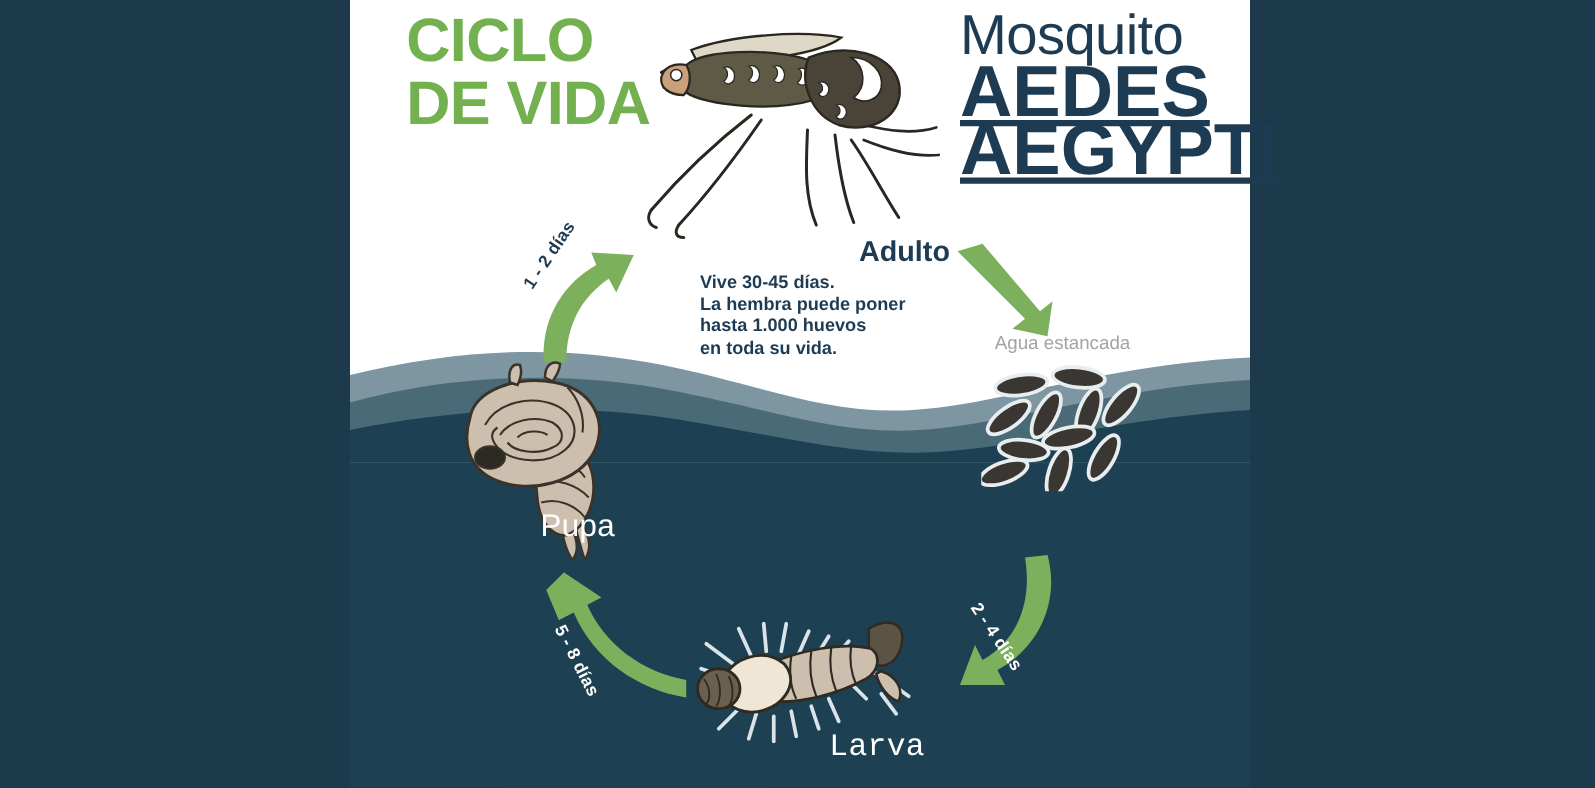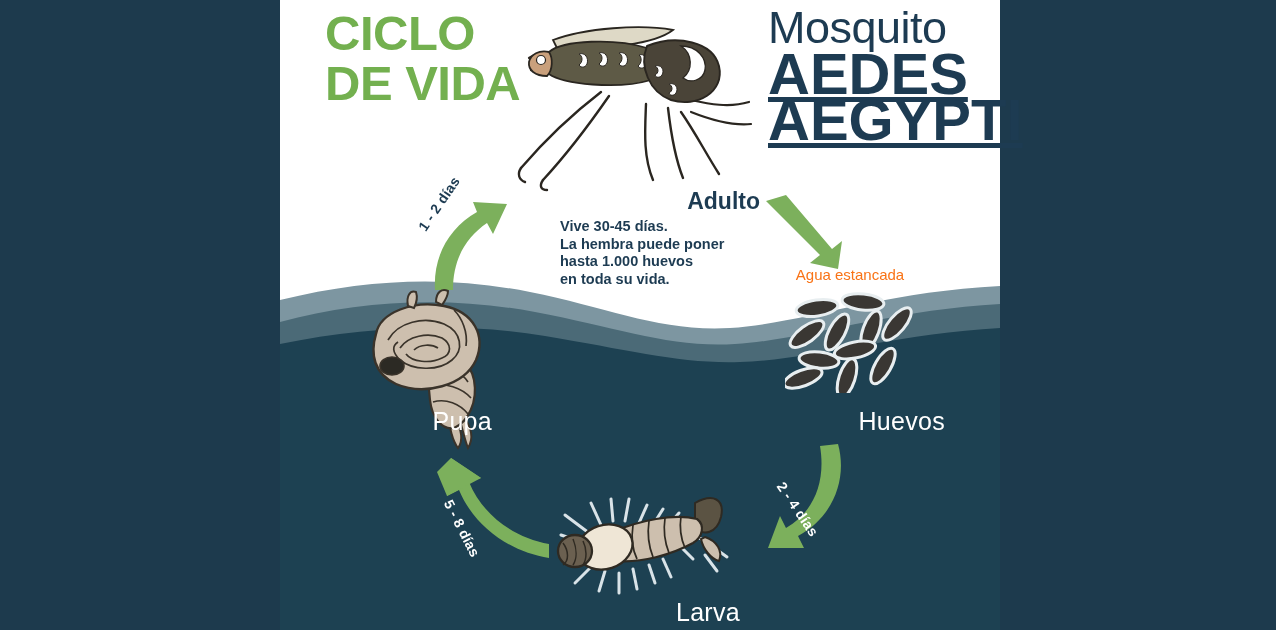--- a/index.html
+++ b/index.html
@@ -42,31 +42,31 @@
   #adulto-title{
     position:absolute;left:560px;top:188px;width:200px;text-align:right;
     font-size:23px;font-weight:bold;color:#1d3b52;
   }
   #adulto-body{
     position:absolute;left:560px;top:218px;width:200px;text-align:left;
     font-size:14.5px;line-height:17.5px;color:#1d3b52;font-weight:600;
   }
   #agua-label{
     position:absolute;left:730px;top:266px;width:240px;text-align:center;
-    font-size:15px;color:#f97316;font-weight:500;
+    font-size:15px;color:#a3a3a3;font-weight:500;
   }
 
   
   .stage-label{
     position:absolute;color:#ffffff;font-size:25px;font-weight:400;
     text-align:right;letter-spacing:0.3px;
   }
   #lbl-pupa{left:332px;top:407px;width:160px;}
   #lbl-huevos{left:765px;top:407px;width:180px;}
-  #lbl-larva{left:560px;top:598px;width:180px;}
+  #lbl-larva{left:560px;top:583px;width:180px;font-family:Liberation Mono, monospace;}
 
   
   .day-label{
     position:absolute;font-size:14px;font-weight:bold;letter-spacing:0.2px;
     white-space:nowrap;
   }
   #day-tl{left:415px;top:225px;color:#1d3b52;transform:rotate(-56deg);transform-origin:left top;}
   #day-br{left:787px;top:479px;color:#ffffff;transform:rotate(56deg);transform-origin:left top;}
   #day-bl{left:455px;top:497px;color:#ffffff;transform:rotate(63deg);transform-origin:left top;}
 
@@ -176,21 +176,20 @@
       <ellipse cx="86" cy="42" rx="20" ry="8" transform="rotate(-70 86 42)"></ellipse>
       <ellipse cx="112" cy="36" rx="20" ry="8" transform="rotate(-50 112 36)"></ellipse>
       <ellipse cx="70" cy="62" rx="21" ry="8" transform="rotate(-12 70 62)"></ellipse>
       <ellipse cx="34" cy="72" rx="20" ry="8" transform="rotate(6 34 72)"></ellipse>
       <ellipse cx="18" cy="90" rx="20" ry="8" transform="rotate(-20 18 90)"></ellipse>
       <ellipse cx="62" cy="90" rx="20" ry="8" transform="rotate(-72 62 90)"></ellipse>
       <ellipse cx="98" cy="78" rx="20" ry="8" transform="rotate(-60 98 78)"></ellipse>
     </g>
   </svg>
 
-  <div class="stage-label" id="lbl-huevos">Huevos</div>
 
   <svg class="arrow-svg" style="left:358px;top:288px;" width="160" height="165" viewBox="0 0 160 165">
 
     <path d="M96,128 C104,142 106,152 100,160 C94,152 92,140 90,128 Z" fill="#cdbfae" stroke="#3a332a" stroke-width="2"></path>
     <path d="M104,126 C114,140 116,150 110,160 C106,150 104,138 100,126 Z" fill="#cdbfae" stroke="#3a332a" stroke-width="2"></path>
 
     <path d="M74,64 C92,60 112,72 116,92 C120,114 110,134 96,140 C84,142 74,130 72,112 C70,92 68,74 74,64 Z" fill="#cdbfae" stroke="#3a332a" stroke-width="2.2"></path>
     <g stroke="#3a332a" stroke-width="1.6" fill="none">
       <path d="M74,82 C88,78 104,84 110,94"></path>
       <path d="M73,98 C87,94 104,100 113,110"></path>

